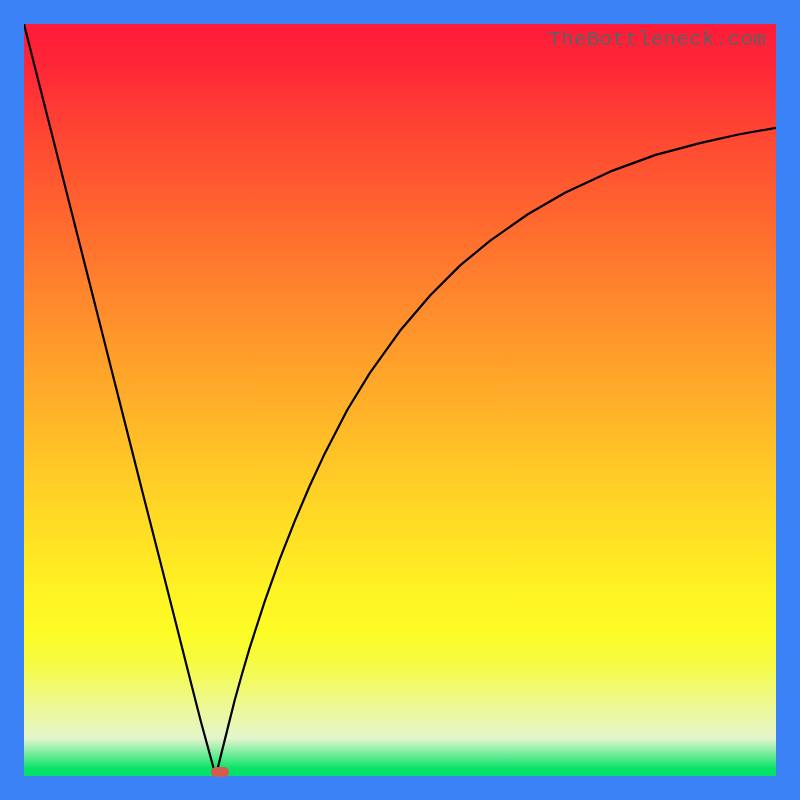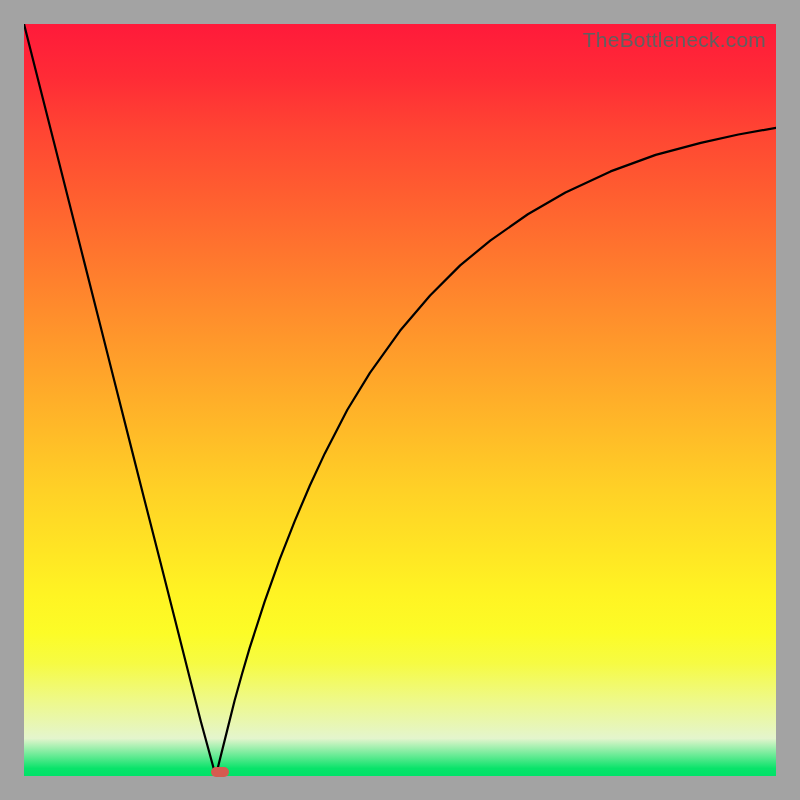--- a/index.html
+++ b/index.html
@@ -7,21 +7,22 @@
       width: 800px;
       height: 800px;
       overflow: hidden;
       position: relative;
       font-family: Arial, sans-serif;
     }
     .container {
       width: 800px;
       height: 800px;
       position: relative;
-      background: #a3a3a3;
+      background: #3b82f6;
+      font-family: Liberation Mono, monospace;
     }
     .plot-area {
       position: absolute;
       left: 24px;
       top: 24px;
       width: 752px;
       height: 752px;
       background: linear-gradient(to bottom,
         #ff1a3a 0%,
         #ff2b36 7%,

